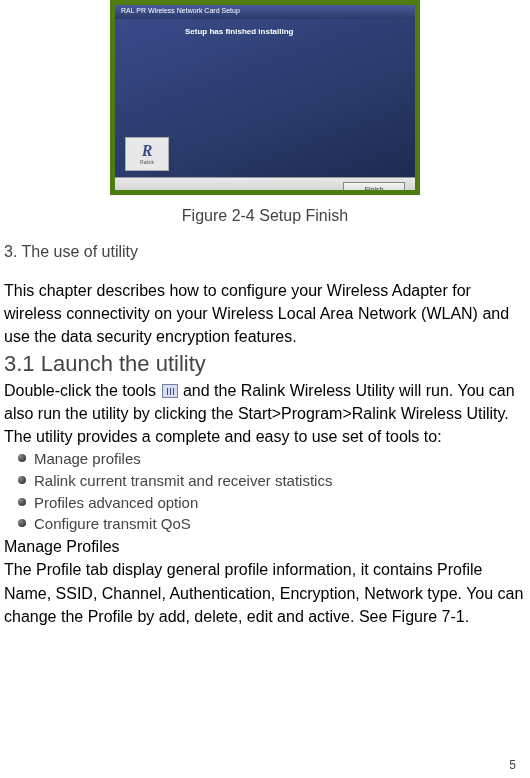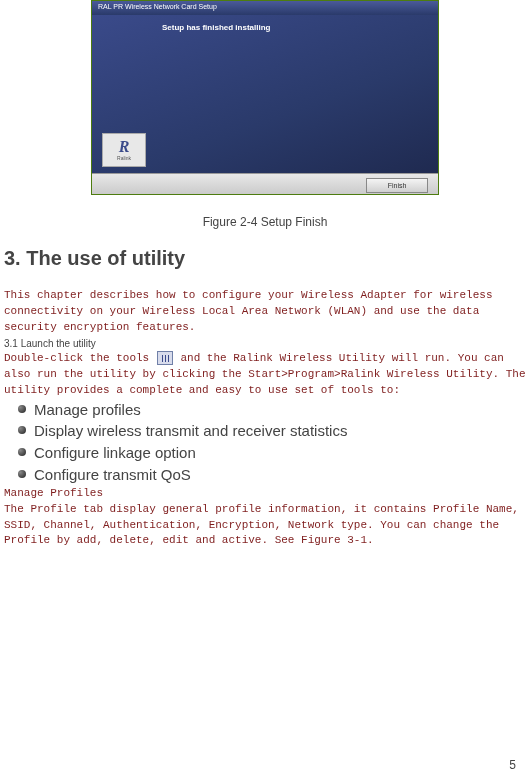--- a/index.html
+++ b/index.html
@@ -10,23 +10,23 @@
       background: #fff;
       color: #333;
       padding: 0 4px;
     }
     .figure-container {
       text-align: center;
       margin-bottom: 6px;
     }
     .setup-window {
       display: inline-block;
-      width: 348px;
+      width: 310px;
       height: 195px;
-      border: 1px solid #4d7c0f;
+      border: 5px solid #4d7c0f;
       background: #2f3d6e;
       position: relative;
       overflow: hidden;
     }
     .titlebar {
       height: 14px;
       background: linear-gradient(#4a5a9a, #2a3a6a);
       color: #fff;
       font-size: 7px;
       padding: 2px 6px;
@@ -98,38 +98,37 @@
       height: 15px;
       background: linear-gradient(#f4f4f4, #d0d0d0);
       border: 1px solid #888;
       font-size: 7px;
       color: #333;
       display: flex;
       align-items: center;
       justify-content: center;
     }
     .figure-caption {
-      font-size: 12px;
-      color: #444;
-      margin-top: 16px;
+      font-size: 16px;
+      color: #444;
+      margin-top: 8px;
     }
     .section-heading {
-      font-size: 20px;
+      font-size: 16px;
       color: #444;
       margin: 18px 0 18px 0;
-      font-weight: bold;
+      font-weight: normal;
     }
     .body-text {
-      font-size: 11px;
+      font-size: 16px;
       line-height: 1.45;
-      color: #7f1d1d;
-      font-family: Liberation Mono, monospace;
+      color: #000000;
     }
     .sub-heading {
-      font-size: 10px;
+      font-size: 22px;
       color: #444;
       margin-top: 2px;
       margin-bottom: 2px;
     }
     .inline-icon {
       display: inline-block;
       width: 16px;
       height: 14px;
       background: #d8dcec;
       border: 1px solid #7080a8;
@@ -209,24 +208,24 @@
 
 
 <p class="sub-heading">3.1 Launch the utility</p>
 
 <p class="body-text">
   <span>Double-click the tools </span><span class="inline-icon"></span><span> and the Ralink Wireless Utility will run. You can also run the utility by clicking the Start&gt;Program&gt;Ralink Wireless Utility. The utility provides a complete and easy to use set of tools to:</span>
 </p>
 
 <ul class="bullet-list">
   <li>Manage profiles</li>
-  <li>Display wireless transmit and receiver statistics</li>
-  <li>Configure linkage option</li>
+  <li>Ralink current transmit and receiver statistics</li>
+  <li>Profiles advanced option</li>
   <li>Configure transmit QoS</li>
 </ul>
 
 <p class="body-text"> Manage Profiles</p>
 
-<p class="body-text">The Profile tab display general profile information, it contains Profile Name, SSID, Channel, Authentication, Encryption, Network type. You can change the Profile by add, delete, edit and active. See Figure 3-1.</p>
+<p class="body-text">The Profile tab display general profile information, it contains Profile Name, SSID, Channel, Authentication, Encryption, Network type. You can change the Profile by add, delete, edit and active. See Figure 7-1.</p>
 
 <div class="page-number">5</div>
 
 </div>
 
 </body></html>

